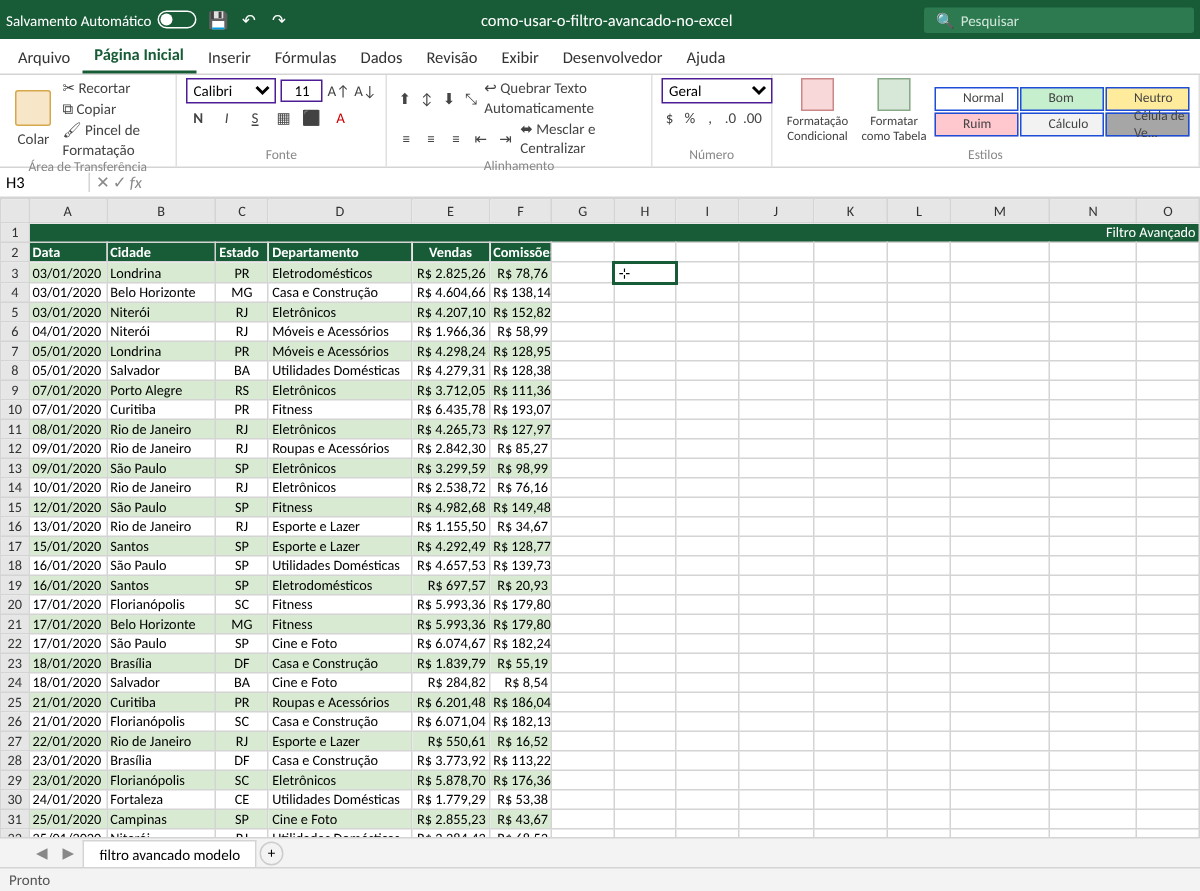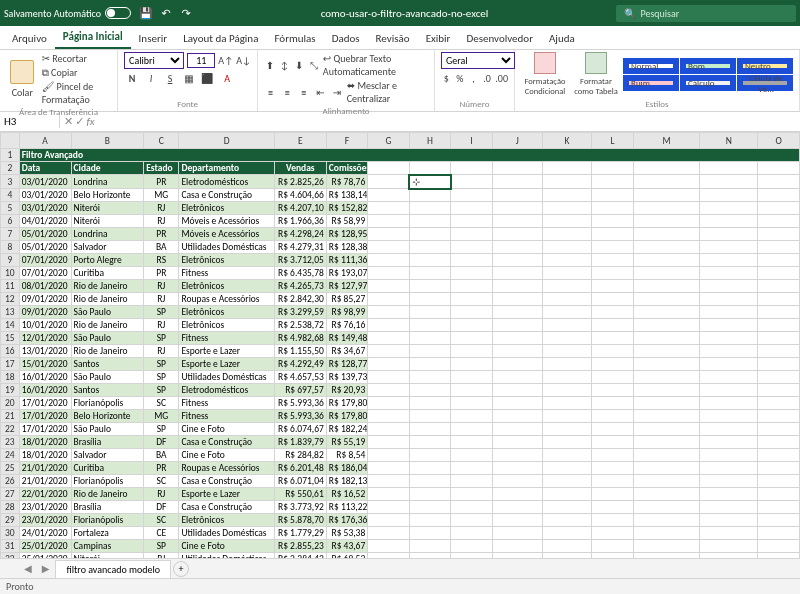--- a/index.html
+++ b/index.html
@@ -22,37 +22,37 @@
 .rgroup { border-right: 1px solid #e0e0e0; padding: 2px 6px; display: flex; flex-direction: column; justify-content: space-between; }
 .rgroup .title { text-align: center; font-size: 9px; color: #888; }
 .rgroup .row { display: flex; align-items: center; gap: 3px; }
 .rgroup .stack { display: flex; flex-direction: column; gap: 1px; }
 .clip-icon { width: 24px; height: 24px; background: #f8e6c8; border: 1px solid #d4a84b; border-radius: 2px; }
 .ribbon select, .ribbon input.sz { font-size: 10px; border: 1px solid #4c1d95; background: #fff; }
 .ribbon input.sz { width: 28px; text-align: center; }
 .btnico { width: 16px; height: 16px; display: inline-flex; align-items: center; justify-content: center; border: none; background: none; color: #444; }
 .bigbtn { display: flex; flex-direction: column; align-items: center; gap: 2px; width: 48px; justify-content: flex-end; }
 .bigbtn .ic { width: 22px; height: 22px; }
-.style-cell { width: 56px; height: 16px; border: 6px solid #1d4ed8; font-size: 9px; display: flex; align-items: center; padding-left: 2px; text-align: center; }
+.style-cell { width: 56px; height: 16px; border: 1px solid #1d4ed8; font-size: 9px; display: flex; align-items: center; padding-left: 18px; }
 
 .namebox-row { height: 20px; background: #fff; border-bottom: 1px solid #d4d4d4; display: flex; align-items: center; }
 .namebox { width: 60px; border-right: 1px solid #d4d4d4; padding: 0 4px; font-size: 11px; }
 .fx-ctrls { display: flex; gap: 2px; padding: 0 4px; color: #888; }
 .formula { flex: 1; padding: 0 4px; }
 
 .grid-wrap { position: relative; height: 444px; overflow: hidden; background: #fff; }
 table.grid { border-collapse: collapse; table-layout: fixed; width: 800px; }
 table.grid th, table.grid td { border: 1px solid #d4d4d4; height: 11px; font-size: 9.5px; padding: 0 2px; overflow: hidden; white-space: nowrap; }
 table.grid thead th { background: #e6e6e6; text-align: center; font-weight: normal; color: #333; height: 16px; }
 table.grid .rowhdr { background: #e6e6e6; text-align: center; width: 18px; color: #333; }
 .col-A { width: 50px; } .col-B { width: 70px; } .col-C { width: 34px; } .col-D { width: 92px; }
 .col-E { width: 50px; } .col-F { width: 40px; } .col-G { width: 40px; } .col-H { width: 40px; }
 .col-I { width: 40px; } .col-J { width: 48px; } .col-K { width: 48px; } .col-L { width: 40px; }
 .col-M { width: 64px; } .col-N { width: 56px; } .col-O { width: 40px; }
-.mergetitle { background: #185c37; color: #fff; text-align: left; font-weight: 700; font-size: 10px; margin-left: 27px; }
+.mergetitle { background: #185c37; color: #fff; text-align: right; font-weight: 400; font-size: 10px; margin-left: 27px; }
 .hdr { background: #185c37; color: #fff; font-weight: 600; text-align: left; font-size: 9.5px; }
 .hdr.c { text-align: center; margin-left: 31px; }
 .band { background: #d9ead3; }
 .num { text-align: right; }
 .ctr { text-align: center; }
 .selcell { border: 2px solid #185c37 !important; }
 
 .sheettabs { position: absolute; bottom: 16px; left: 0; right: 0; height: 20px; background: #f3f3f3; border-top: 1px solid #d4d4d4; display: flex; align-items: center; padding-left: 20px; gap: 2px; font-size: 10px; }
 .sheettabs .nav { color: #888; padding: 0 4px; }
 .sheettabs .tab { background: #fff; padding: 2px 10px; border: 1px solid #d4d4d4; border-bottom: none; }
@@ -77,21 +77,20 @@
   <div class="search">
     <span>🔍</span>
     <span>Pesquisar</span>
   </div>
 </div>
 
 <div class="tabs" id="tabs">
     <span>Arquivo</span>
     <span class="active">Página Inicial</span>
     <span>Inserir</span>
-    <span>Layout da Página</span>
     <span>Fórmulas</span>
     <span>Dados</span>
     <span>Revisão</span>
     <span>Exibir</span>
     <span>Desenvolvedor</span>
     <span>Ajuda</span>
   </div>
 
 <div class="ribbon">
   <div class="rgroup" style="width:120px">

